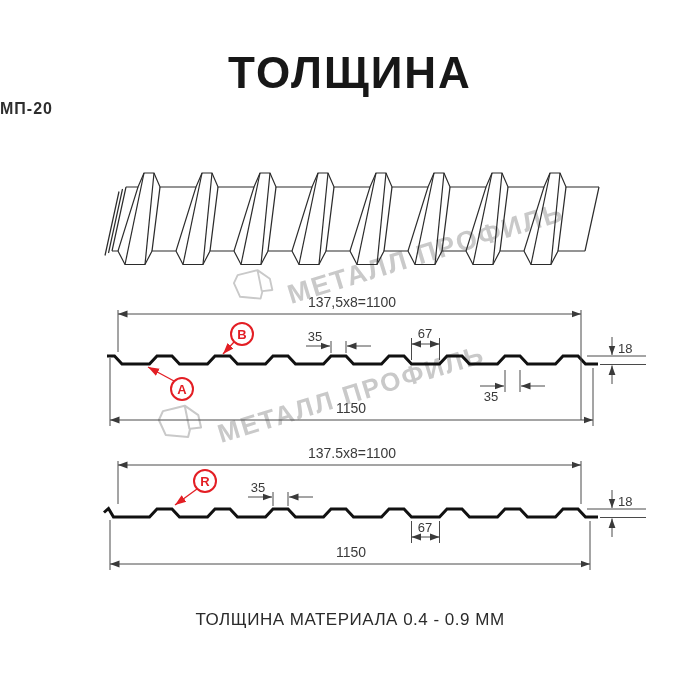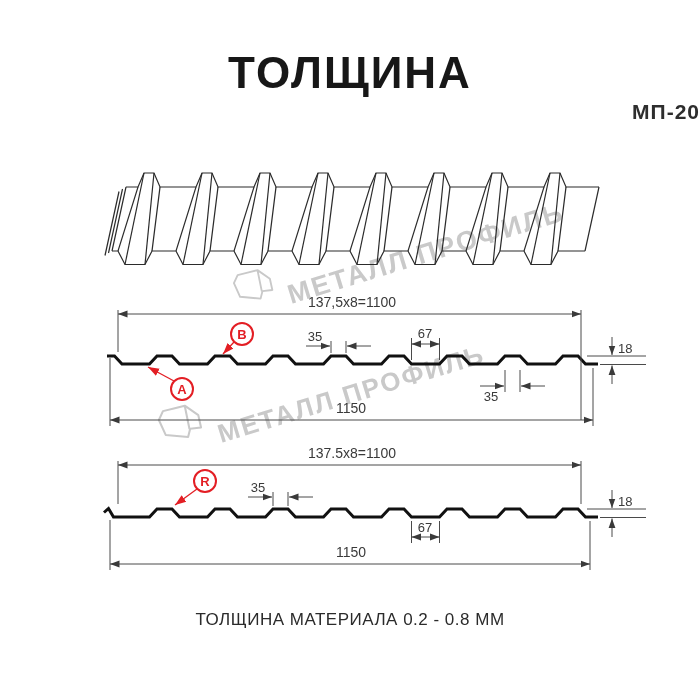--- a/index.html
+++ b/index.html
@@ -1,21 +1,21 @@
 <!DOCTYPE html>
 <html><head>
 <meta charset="utf-8">
 <style>
   html,body{margin:0;padding:0;background:#fff;}
   .stage{position:relative;width:700px;height:700px;background:#ffffff;overflow:hidden;
          font-family:"Liberation Sans",sans-serif;}
   .title{position:absolute;left:0;top:48px;width:700px;text-align:center;
          font-size:44px;font-weight:bold;letter-spacing:2px;color:#171717;}
-  .subtitle{position:absolute;left:0;top:100px;width:700px;text-align:right;
-         font-size:21px;font-weight:bold;letter-spacing:1px;color:#2e2e2e;}
+  .subtitle{position:absolute;left:0;top:100px;width:700px;text-align:left;
+         font-size:16px;font-weight:bold;letter-spacing:1px;color:#2e2e2e;}
   .footer{position:absolute;left:0;top:610px;width:700px;text-align:center;
          font-size:17px;letter-spacing:.5px;color:#2b2b2b;font-weight:500;}
   .wm-text{position:absolute;white-space:nowrap;color:#c9c9c9;font-weight:bold;
          font-size:27px;letter-spacing:2px;transform:rotate(-17deg);
          transform-origin:left top;user-select:none;}
   .wm-logo{position:absolute;}
   svg text{font-family:"Liberation Sans",sans-serif;}
   .dim-txt{fill:#3a3a3a;font-size:13px;}
   .dim-txt-lg{fill:#3a3a3a;font-size:14px;}
   .red-txt{fill:#e31e24;font-size:13px;font-weight:bold;}
@@ -168,14 +168,14 @@
       <line class="thin" x1="590" y1="521" x2="590" y2="570"></line>
       <line class="thin" x1="110" y1="564" x2="590" y2="564" marker-start="url(#arr)" marker-end="url(#arr)"></line>
       <text class="dim-txt-lg" x="351" y="557" text-anchor="middle">1150</text>
 
       <line class="leader" x1="197" y1="489" x2="175" y2="505" marker-end="url(#arrRed)"></line>
       <circle class="red-circ" cx="205" cy="481" r="11"></circle>
       <text class="red-txt" x="205" y="485.5" text-anchor="middle">R</text>
     </g>
   </svg>
 
-  <div class="footer">ТОЛЩИНА МАТЕРИАЛА 0.2 - 0.8 ММ</div>
+  <div class="footer">ТОЛЩИНА МАТЕРИАЛА 0.4 - 0.9 ММ</div>
 </div>
 
 </body></html>

